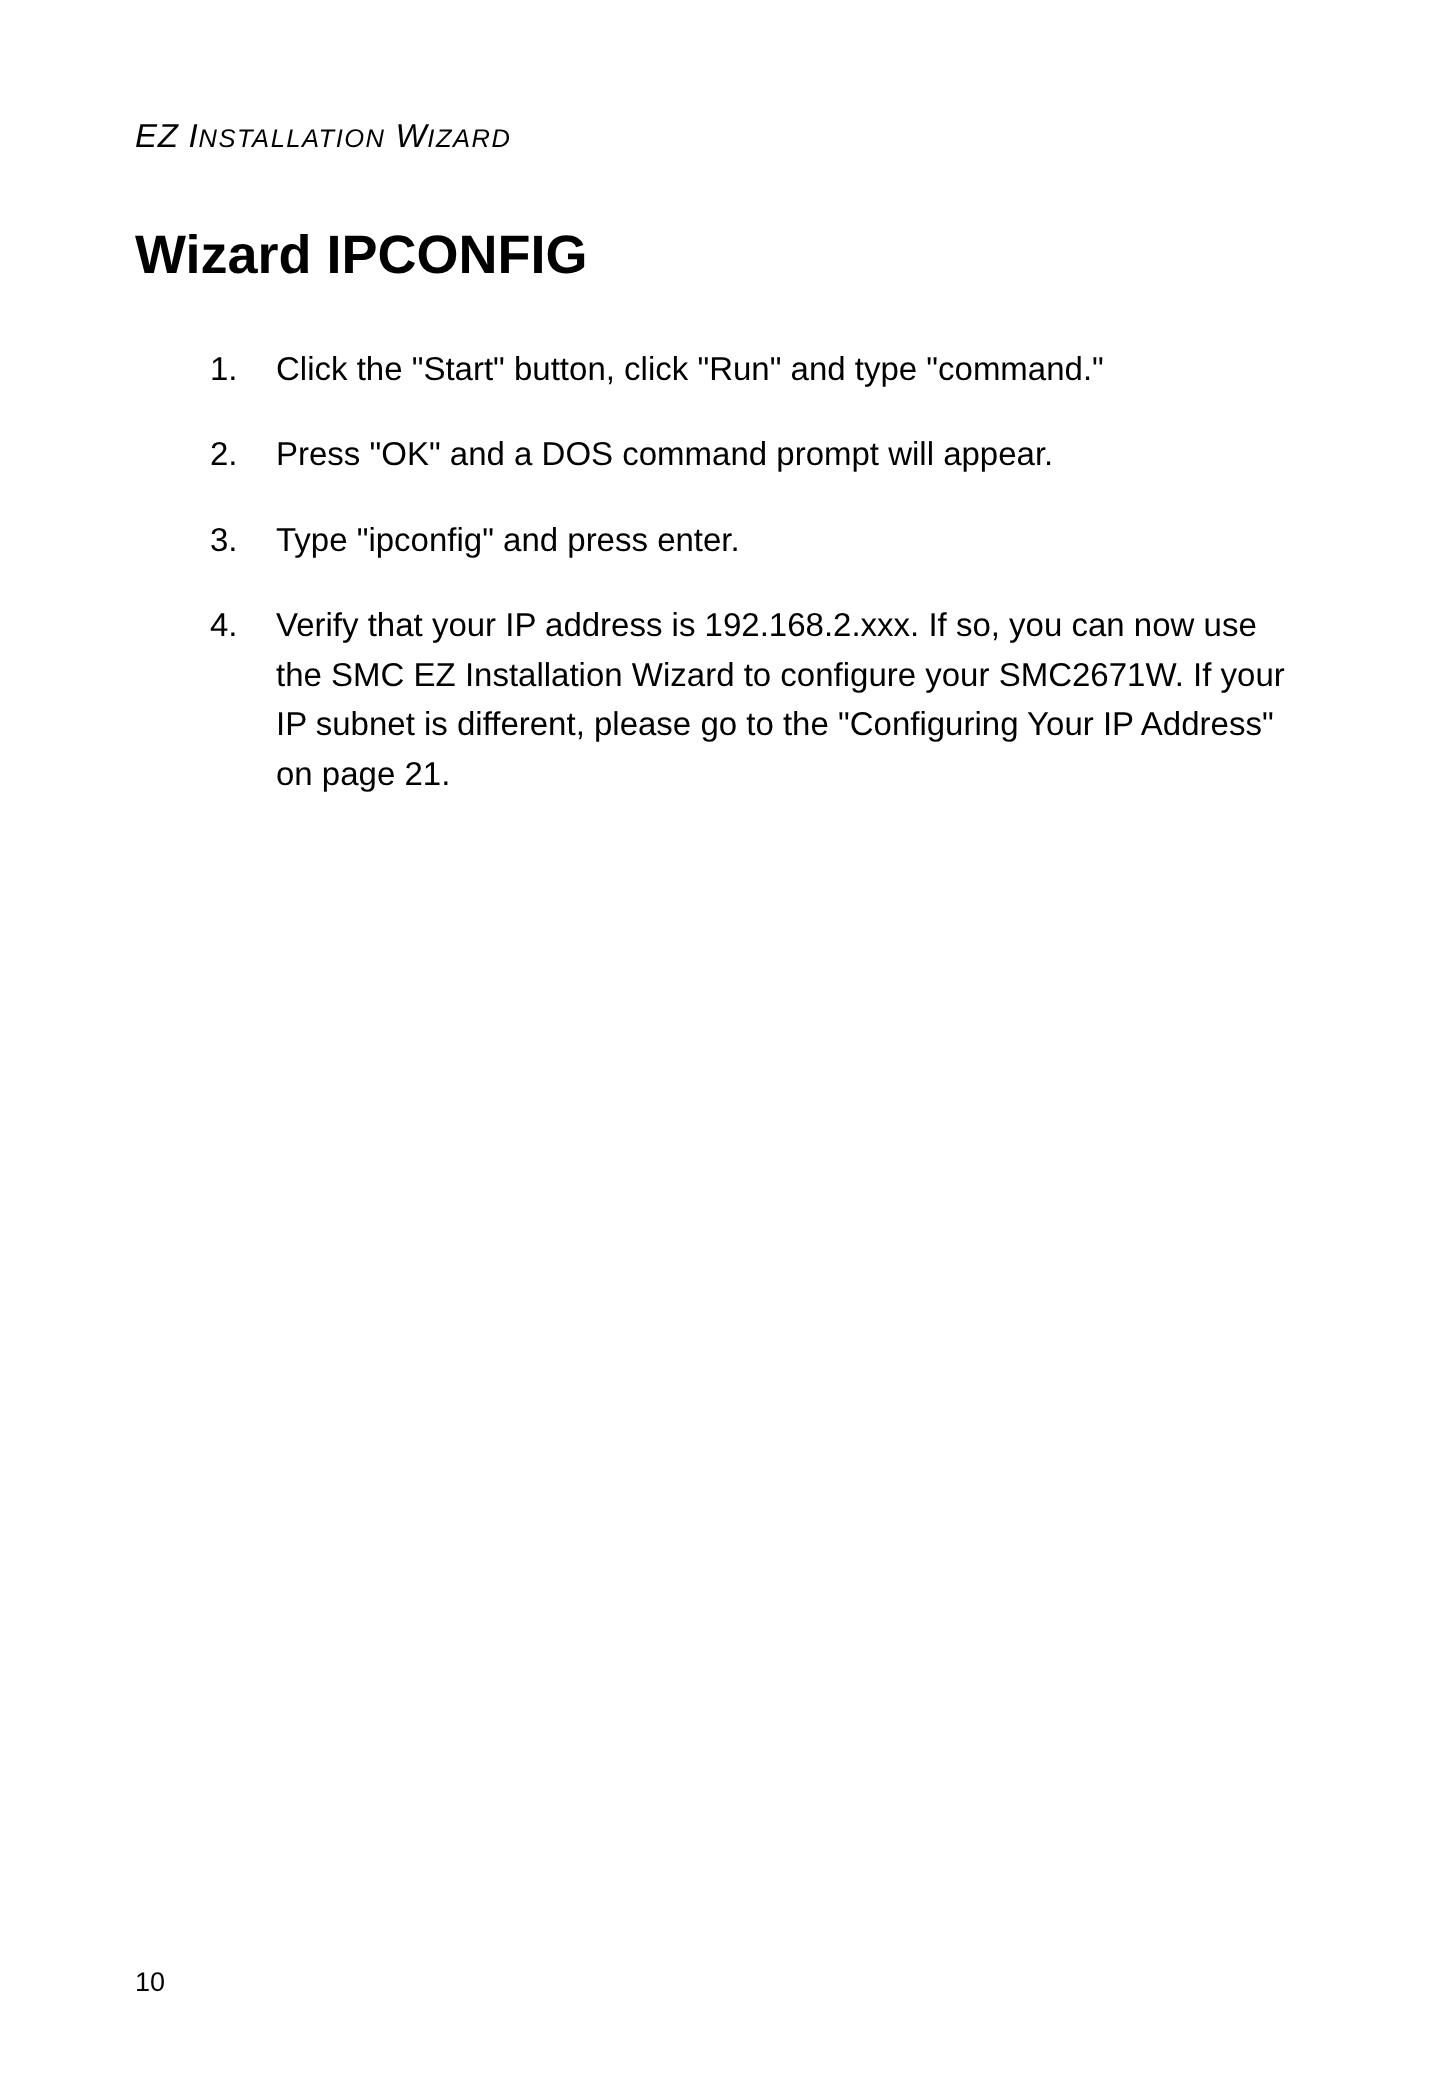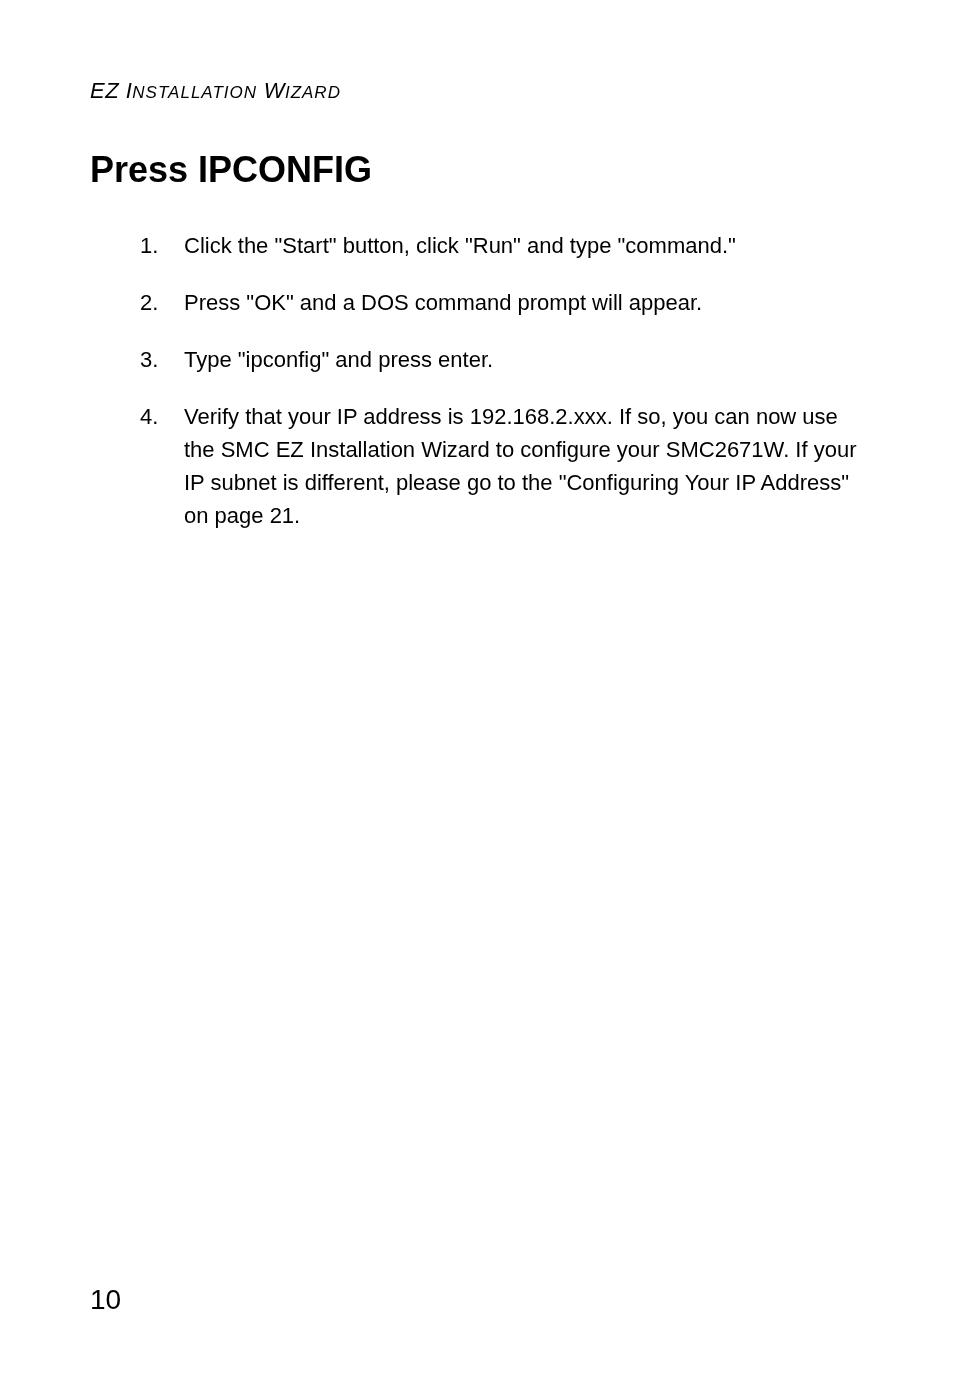--- a/index.html
+++ b/index.html
@@ -45,33 +45,33 @@
     }
     .list-number {
       min-width: 44px;
       flex-shrink: 0;
     }
     .list-text {
       flex: 1;
     }
     .page-number {
       position: absolute;
-      bottom: 72px;
+      bottom: 56px;
       left: 90px;
-      font-size: 28px;
+      font-size: 18px;
     }
   </style>
 </head>
 <body>
 
 <div class="header">
   <span>EZ I</span><span class="header-small">NSTALLATION</span><span> W</span><span class="header-small">IZARD</span>
 </div>
 
-<h1 class="title">Press IPCONFIG</h1>
+<h1 class="title">Wizard IPCONFIG</h1>
 
 <ol class="list">
   <li class="list-item">
     <span class="list-number">1.</span>
     <span class="list-text">Click the "Start" button, click "Run" and type "command."</span>
   </li>
   <li class="list-item">
     <span class="list-number">2.</span>
     <span class="list-text">Press "OK" and a DOS command prompt will appear.</span>
   </li>

